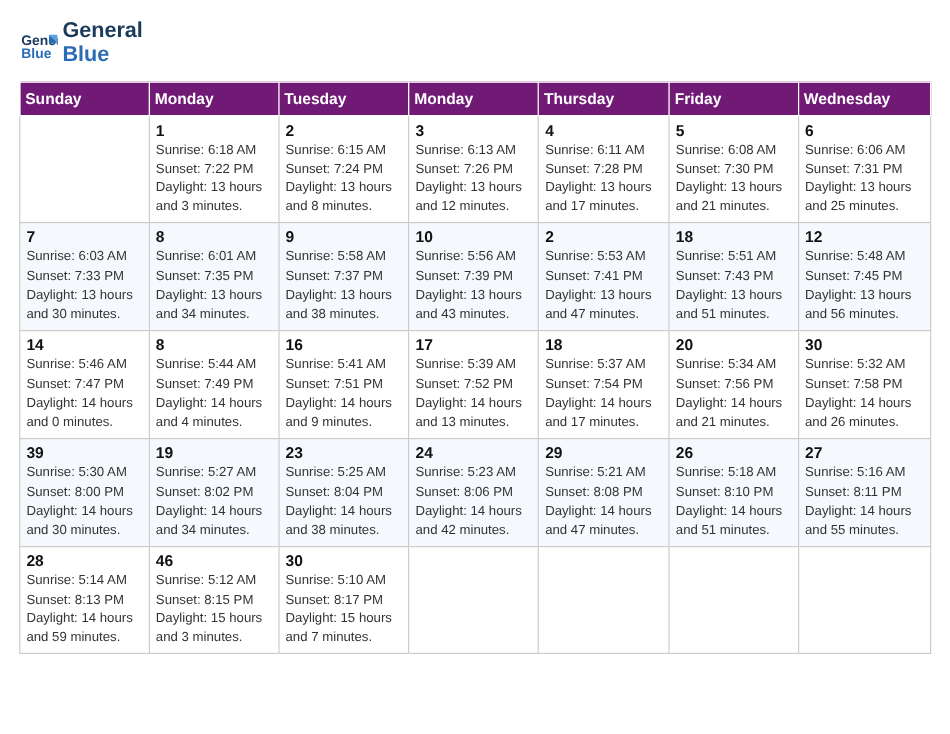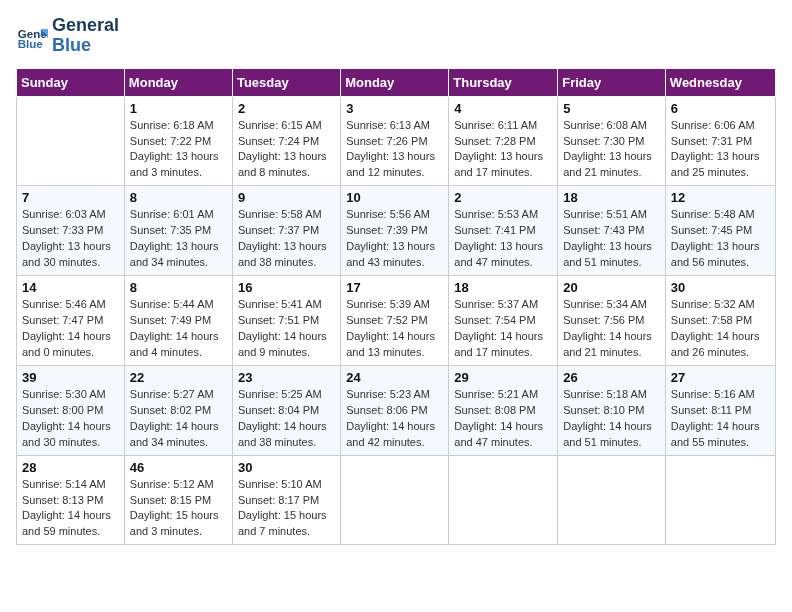--- a/index.html
+++ b/index.html
@@ -205,21 +205,21 @@
           <span class="day-number">30</span>
           <div class="day-info">Sunrise: 5:32 AM<br>Sunset: 7:58 PM<br>Daylight: 14 hours<br>and 26 minutes.</div>
         </td>
       </tr>
       <tr>
         <td>
           <span class="day-number">39</span>
           <div class="day-info">Sunrise: 5:30 AM<br>Sunset: 8:00 PM<br>Daylight: 14 hours<br>and 30 minutes.</div>
         </td>
         <td>
-          <span class="day-number">22</span>
+          <span class="day-number">19</span>
           <div class="day-info">Sunrise: 5:27 AM<br>Sunset: 8:02 PM<br>Daylight: 14 hours<br>and 34 minutes.</div>
         </td>
         <td>
           <span class="day-number">23</span>
           <div class="day-info">Sunrise: 5:25 AM<br>Sunset: 8:04 PM<br>Daylight: 14 hours<br>and 38 minutes.</div>
         </td>
         <td>
           <span class="day-number">24</span>
           <div class="day-info">Sunrise: 5:23 AM<br>Sunset: 8:06 PM<br>Daylight: 14 hours<br>and 42 minutes.</div>
         </td>

